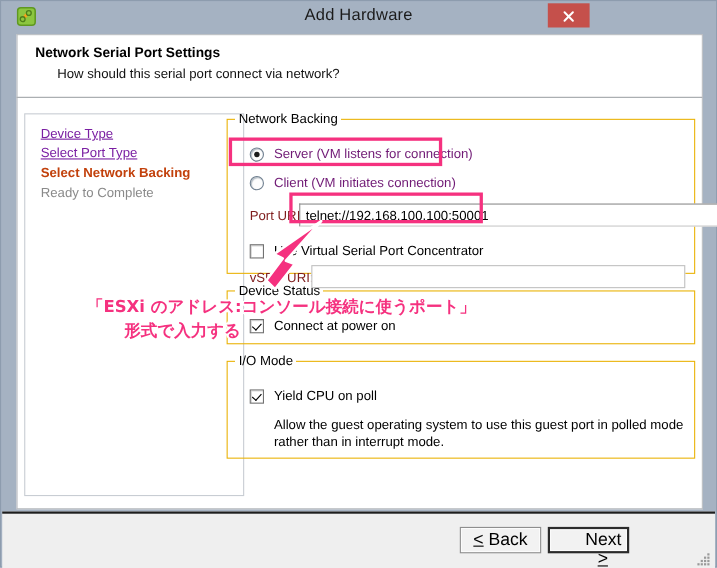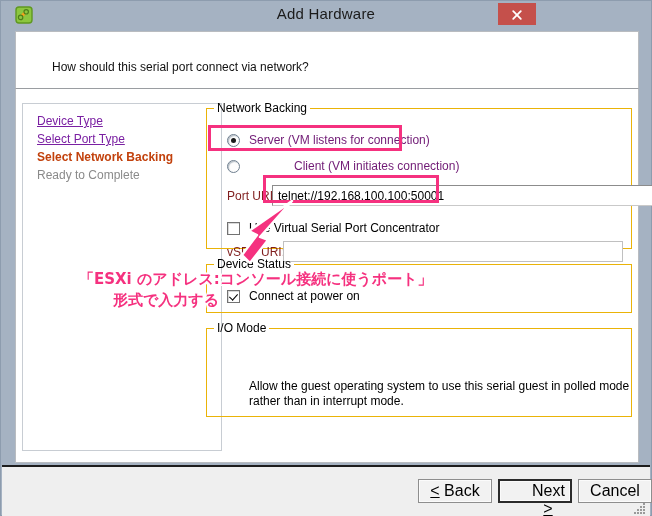--- a/index.html
+++ b/index.html
@@ -328,20 +328,21 @@
     </span>
     <div class="title-text">Add Hardware</div>
     <button class="close-btn">
       <svg width="12" height="12" viewBox="0 0 12 12">
         <path d="M2.2 2.2 L9.8 9.8 M9.8 2.2 L2.2 9.8" stroke="#ffffff" stroke-width="1.8" stroke-linecap="round"></path>
       </svg>
     </button>
   </div>
 
   <div class="header-panel">
+    <div class="header-title">Network Serial Port Settings</div>
     <div class="header-sub">How should this serial port connect via network?</div>
   </div>
 
   <div class="body-panel">
 
     <div class="sidebar">
       <div class="nav-item done" style="top:10px;">Device Type</div>
       <div class="nav-item done" style="top:28px;">Select Port Type</div>
       <div class="nav-item current" style="top:46px;">Select Network Backing</div>
       <div class="nav-item future" style="top:64px;">Ready to Complete</div>
@@ -350,21 +351,21 @@
     <div class="right-col">
 
       <fieldset class="grp grp-network">
         <legend>Network Backing</legend>
 
         <div class="radio-row" style="left:20px; top:18px;">
           <span class="radio checked"></span>
           <span class="radio-label">Server (VM listens for connection)</span>
         </div>
 
-        <div class="radio-row" style="left:20px; top:44px;gap:45px;">
+        <div class="radio-row" style="left:20px; top:44px;">
           <span class="radio"></span>
           <span class="radio-label">Client  (VM initiates connection)</span>
         </div>
 
         <div class="field-label" style="left:20px; top:74px;">Port URI:</div>
         <input class="textbox" style="left: 65px; top: 70px; width: 395px;" value="telnet://192.168.100.100:50001">
 
         <div class="check-row" style="left:20px; top:106px;">
           <span class="cbox"></span>
           <span class="check-label">Use Virtual Serial Port Concentrator</span>
@@ -377,31 +378,34 @@
       <fieldset class="grp grp-status">
         <legend>Device Status</legend>
         <div class="check-row" style="left:20px; top:18px;">
           <span class="cbox checked"></span>
           <span class="check-label">Connect at power on</span>
         </div>
       </fieldset>
 
       <fieldset class="grp grp-iomode">
         <legend>I/O Mode</legend>
-        <div class="helptext" style="left:42px; top:44px;">Allow the guest operating system to use this serial guest in polled mode</div>
+        <div class="check-row" style="left:20px; top:18px;">
+          <span class="cbox checked"></span>
+          <span class="check-label">Yield CPU on poll</span>
+        </div>
+        <div class="helptext" style="left:42px; top:44px;">Allow the guest operating system to use this guest port in polled mode</div>
         <div class="helptext" style="left:42px; top:59px;">rather than in interrupt mode.</div>
       </fieldset>
 
     </div>
   </div>
 
   <div class="footer">
     <button class="btn btn-back"><u>&lt;</u> Back</button>
     <button class="btn btn-next default">Next <u>&gt;</u></button>
-    <button class="btn btn-cancel">Cancel</button>
     <span class="grip">
       <svg width="16" height="16" viewBox="0 0 16 16">
         <g fill="#9a9a9a">
           <rect x="12" y="4" width="2" height="2"></rect>
           <rect x="9" y="7" width="2" height="2"></rect>
             <rect x="12" y="7" width="2" height="2"></rect>
           <rect x="6" y="10" width="2" height="2"></rect>
             <rect x="9" y="10" width="2" height="2"></rect>
             <rect x="12" y="10" width="2" height="2"></rect>
           <rect x="3" y="13" width="2" height="2"></rect>

